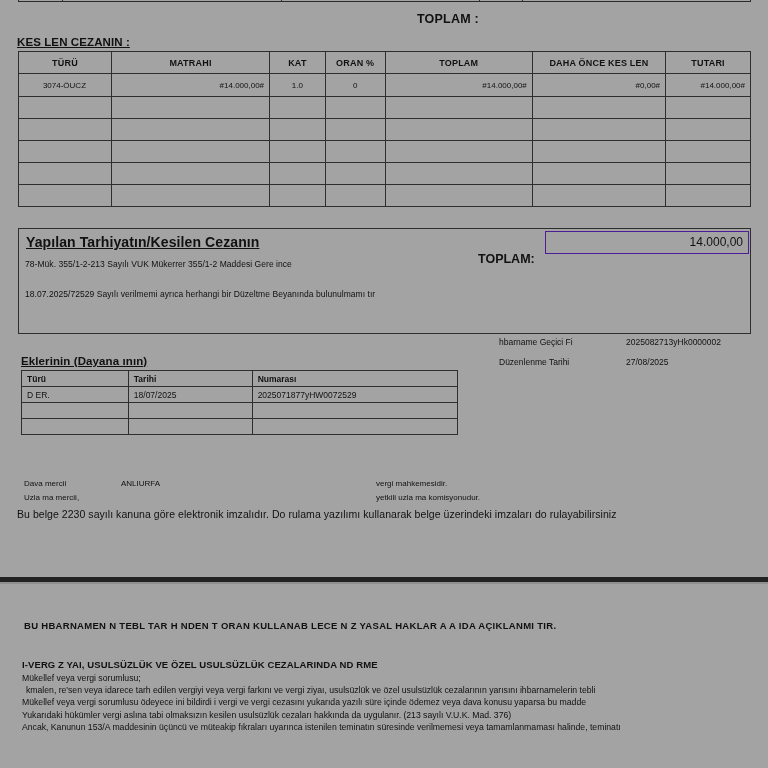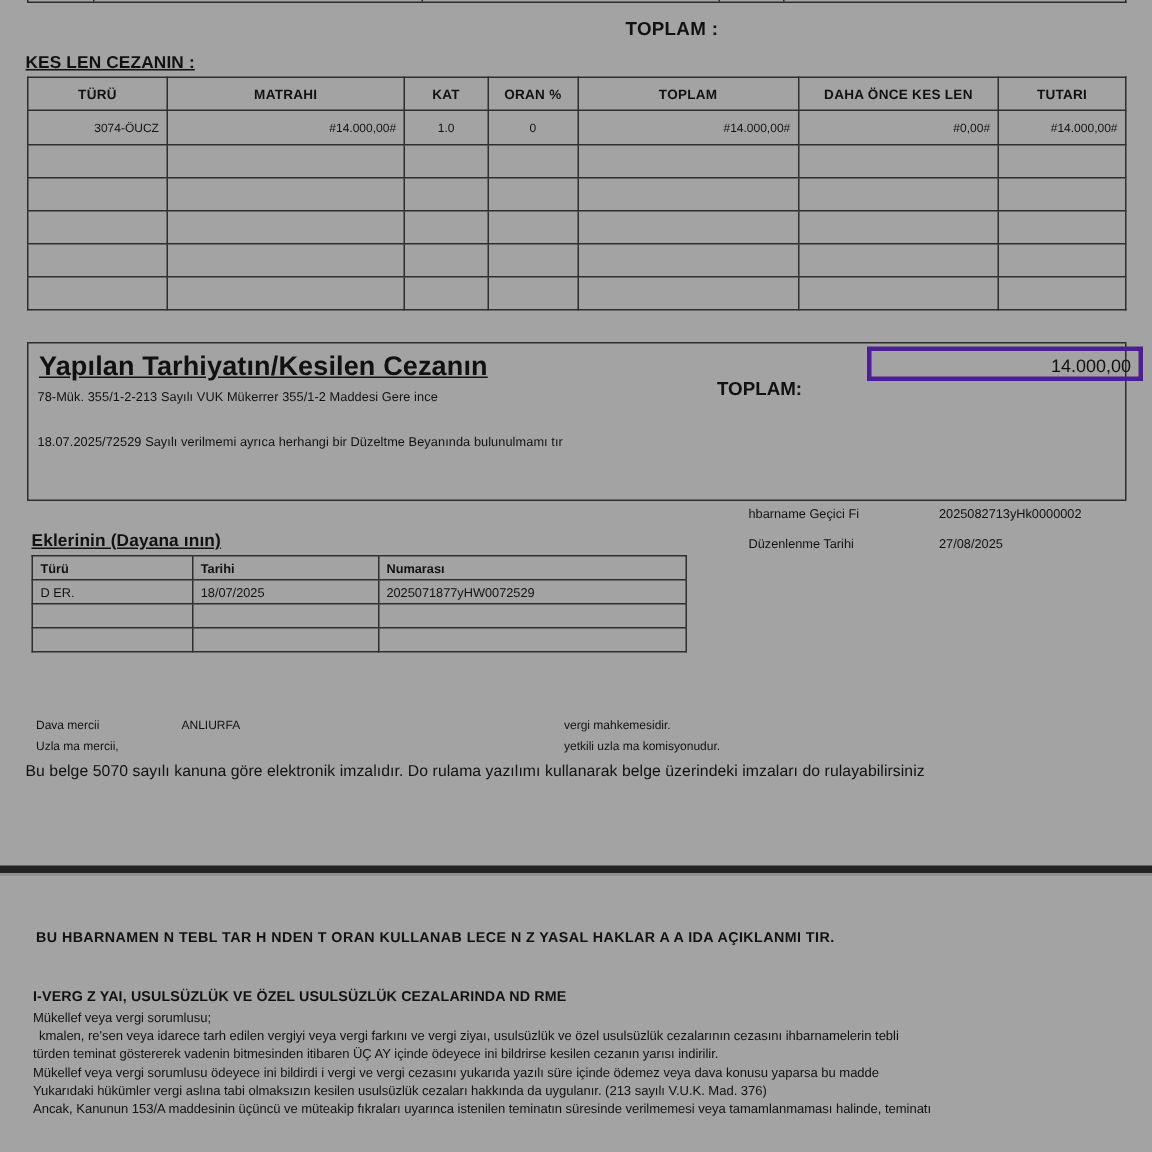--- a/index.html
+++ b/index.html
@@ -108,65 +108,64 @@
     font-size: 9px;
     font-weight: bold;
     text-align: center;
     letter-spacing: .2px;
   }
   #ceza-table td {
     height: 21px;
     font-size: 8px;
     padding: 0 5px;
   }
-  #ceza-table td.c-turu  { text-align: right;  padding-left: 4px; }
+  #ceza-table td.c-turu  { text-align: center;  padding-left: 4px; }
   #ceza-table td.c-num   { text-align: right; }
   #ceza-table td.c-ctr   { text-align: center; }
   #ceza-table tr.data td { height: 22px; }
   #ceza-table tr.blank td { height: 21px; }
 
   
   #tarhiyat-box {
     position: absolute;
     left: 18px;
     top: 228px;
     width: 733px;
     height: 106px;
     border: 1px solid #2e2e2e;
     box-sizing: border-box;
   }
   #tarhiyat-title {
     position: absolute;
     left: 26px;
     top: 234px;
-    font-size: 18px;
+    font-size: 14px;
     font-weight: bold;
     text-decoration: underline;
     letter-spacing: .1px;
   }
   #tarhiyat-toplam-lbl {
     position: absolute;
     left: 478px;
     top: 236px;
     font-size: 12.5px;
     font-weight: bold;
     margin-top: 16px;
   }
   #tarhiyat-toplam-val {
     position: absolute;
     left: 545px;
     top: 231px;
-    width: 184px;
+    width: 204px;
     height: 23px;
-    border: 3px solid #4c1d95;
+    border: 1px solid #4c1d95;
     box-sizing: border-box;
     text-align: right;
     padding: 3px 5px 0 0;
     font-size: 12px;
-    margin-left: 33px;
   }
   .tarhiyat-line {
     position: absolute;
     font-size: 8.5px;
     letter-spacing: .05px;
     white-space: nowrap;
   }
   #tarhiyat-l1 { left: 25px; top: 259px; }
   #tarhiyat-l2 { left: 25px; top: 289px; }
 
@@ -425,29 +424,28 @@
   <div class="court-line" id="court-1">
     <span class="k">Dava mercii</span>
     <span class="v">ANLIURFA</span>
     <span class="r">vergi mahkemesidir.</span>
   </div>
   <div class="court-line" id="court-2">
     <span class="k">Uzla  ma mercii,</span>
     <span class="r">yetkili uzla  ma komisyonudur.</span>
   </div>
 
-  <div id="esign-note">Bu belge 5070 sayılı kanuna göre elektronik imzalıdır. Do  rulama yazılımı kullanarak belge üzerindeki imzaları do  rulayabilirsiniz</div>
+  <div id="esign-note">Bu belge 2230 sayılı kanuna göre elektronik imzalıdır. Do  rulama yazılımı kullanarak belge üzerindeki imzaları do  rulayabilirsiniz</div>
 
   <div id="page-sep"></div>
   <div id="page-sep-under"></div>
 
   <div id="legal-title">BU  HBARNAMEN N TEBL    TAR H NDEN  T ORAN KULLANAB LECE    N Z YASAL HAKLAR A  A  IDA AÇIKLANMI  TIR.</div>
   <div id="legal-sub">I-VERG  Z YAI, USULSÜZLÜK VE ÖZEL USULSÜZLÜK CEZALARINDA  ND RME</div>
   <div id="legal-para">
     <span class="pl">Mükellef veya vergi sorumlusu;</span>
-    <span class="pl indent"> kmalen, re'sen veya idarece tarh edilen vergiyi veya vergi farkını ve vergi ziyaı, usulsüzlük ve özel usulsüzlük cezalarının cezasını ihbarnamelerin tebli</span>
-    <span class="pl">türden teminat göstererek vadenin bitmesinden itibaren ÜÇ AY içinde ödeyece  ini bildrirse kesilen cezanın yarısı indirilir.</span>
+    <span class="pl indent"> kmalen, re'sen veya idarece tarh edilen vergiyi veya vergi farkını ve vergi ziyaı, usulsüzlük ve özel usulsüzlük cezalarının yarısını ihbarnamelerin tebli</span>
     <span class="pl">Mükellef veya vergi sorumlusu ödeyece  ini bildirdi  i  vergi ve vergi cezasını yukarıda yazılı süre içinde ödemez veya dava konusu yaparsa bu madde</span>
     <span class="pl">Yukarıdaki hükümler vergi aslına tabi olmaksızın kesilen usulsüzlük cezaları hakkında da uygulanır. (213 sayılı V.U.K. Mad. 376)</span>
     <span class="pl">Ancak, Kanunun 153/A maddesinin üçüncü ve müteakip fıkraları uyarınca istenilen teminatın süresinde verilmemesi veya tamamlanmaması halinde, teminatı</span>
   </div>
 
 </div>
 
 </body></html>

